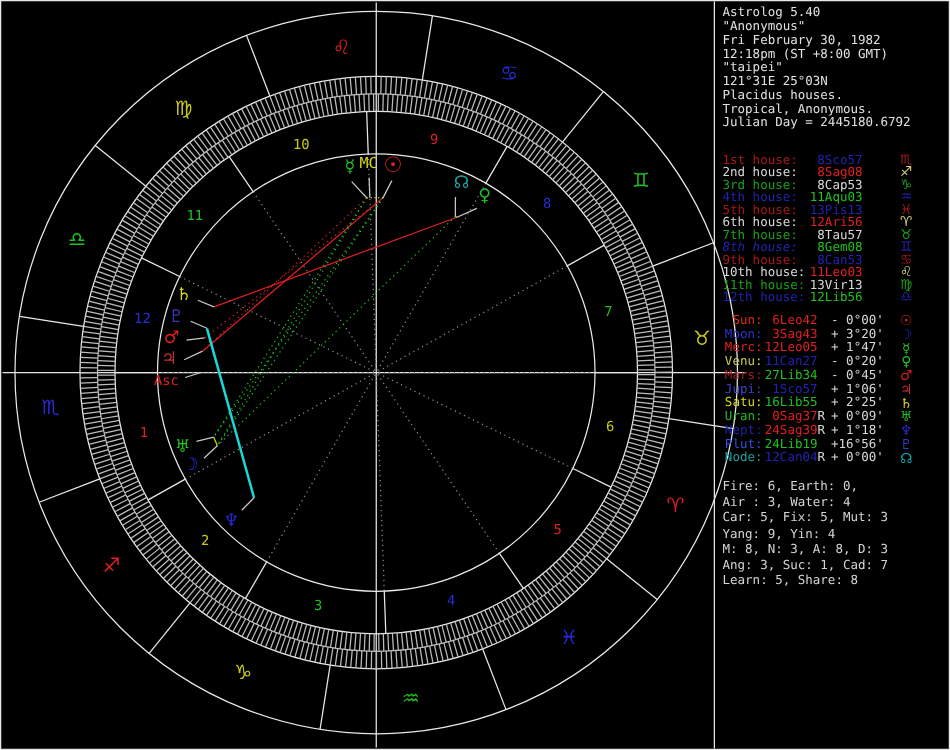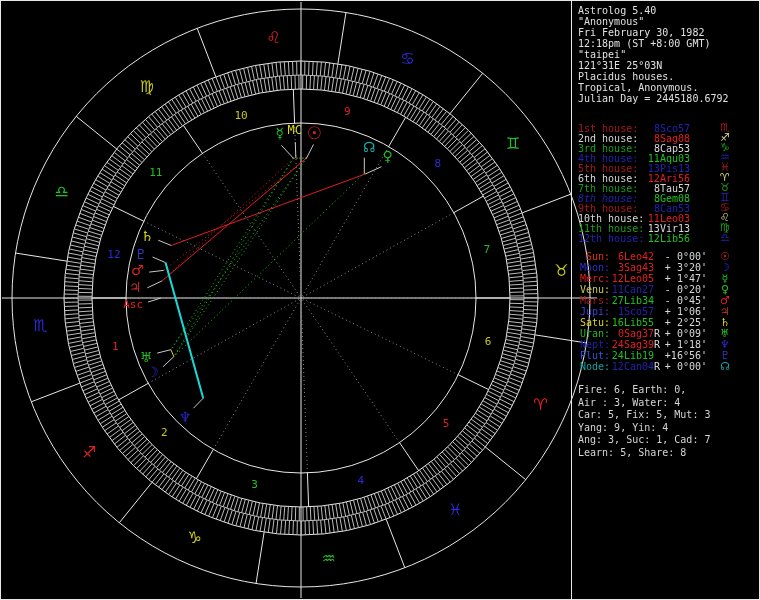--- a/index.html
+++ b/index.html
@@ -1010,17 +1010,18 @@
           <span class="p-retro">R</span>
           <span class="p-vel">+ 0°00'</span>
           <span class="g-col" style="color: rgb(24, 168, 168);">☊</span>
         </div>
       </div>
     <div id="sb-stats">
         <div class="stat-line">Fire: 6, Earth: 0,</div>
         <div class="stat-line">Air : 3, Water: 4</div>
         <div class="stat-line">Car: 5, Fix: 5, Mut: 3</div>
         <div class="stat-line">Yang: 9, Yin: 4</div>
+        <div class="stat-line">M: 8, N: 3, A: 8, D: 3</div>
         <div class="stat-line">Ang: 3, Suc: 1, Cad: 7</div>
         <div class="stat-line">Learn: 5, Share: 8</div>
       </div>
   </div>
 </div>
 
 </body></html>

